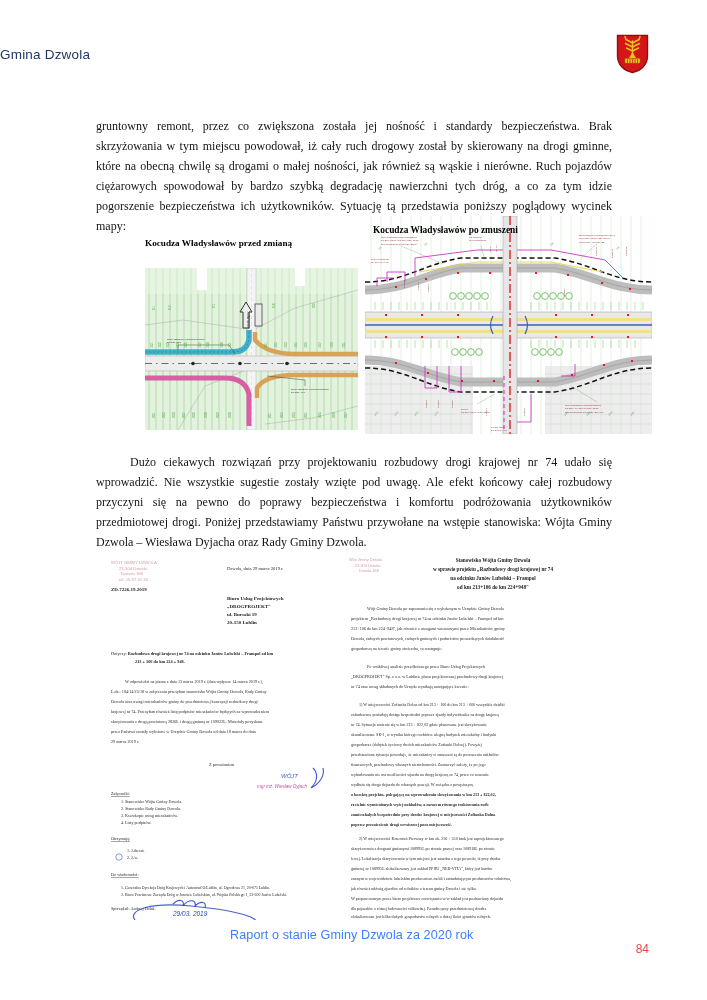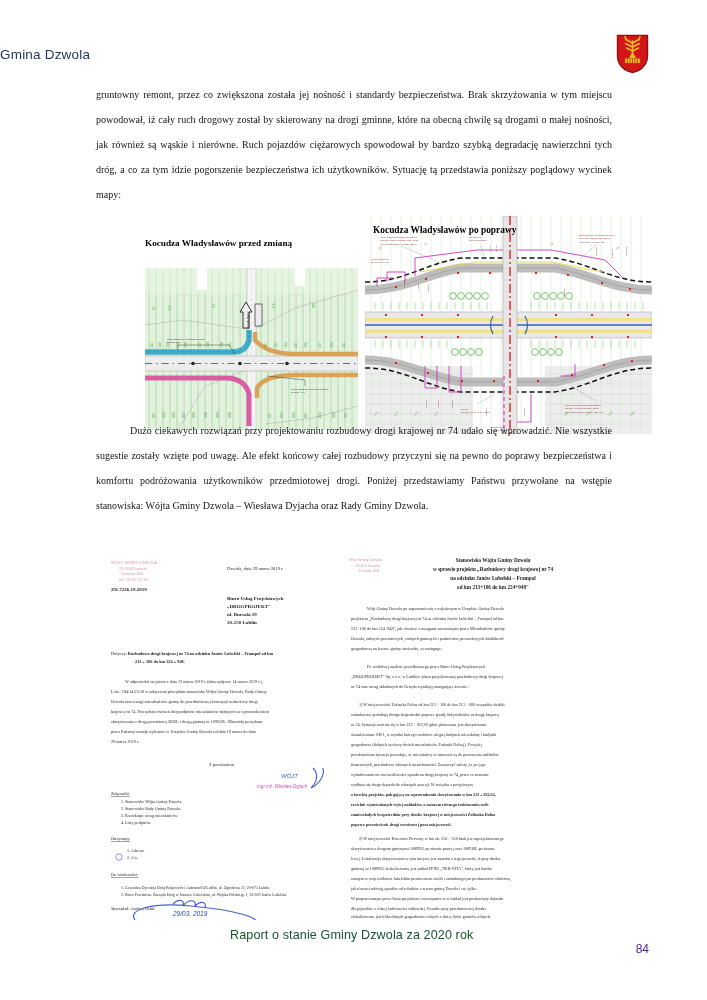--- a/index.html
+++ b/index.html
@@ -18,22 +18,23 @@
   }
   .header-title{
     font-family:"Liberation Sans", sans-serif;
     font-size:13.5px;color:#1f3864;letter-spacing:.2px;margin-right:14px;
   }
   .crest{width:33px;height:40px;display:block;}
 
   
   .textblock{
     position:absolute;left:96px;width:516px;
-    text-align:justify;font-size:10px;line-height:25px;
+    text-align:justify;font-size:12px;line-height:20px;
     color:#141414;
+    margin-top:34px;
   }
   #para1{top:82px;}
   #para2{top:418px;}
   .indent{display:inline-block;width:34px;}
 
   
   .maps{position:absolute;left:96px;top:200px;width:516px;height:222px;}
   .map-fig{position:absolute;}
   .map-title{
     font-family:"Liberation Serif", serif;font-weight:bold;
@@ -57,26 +58,26 @@
     position:absolute;background:#ffffff;overflow:hidden;
   }
   #scan-left{left:105px;top:552px;width:248px;height:368px;}
   #scan-right{left:345px;top:552px;width:258px;height:368px;}
   .scan svg{display:block;}
 
   
   .footer-title{
     position:absolute;left:230px;top:928px;
     font-family:"Liberation Sans", sans-serif;
-    font-size:12.6px;color:#14532d;letter-spacing:.1px;
+    font-size:12.6px;color:#3b82f6;letter-spacing:.1px;
   }
   .footer-page{
     position:absolute;right:58px;top:942px;
     font-family:"Liberation Sans", sans-serif;
-    font-size:12px;color:#4c1d95;
+    font-size:12px;color:#ef4444;
   }
 </style>
 </head>
 <body>
 
 <div class="page">
 
   <div class="header">
     <span class="header-title">Gmina Dzwola</span>
     <span>
@@ -237,21 +238,21 @@
           <text x="10" y="42" transform="rotate(-90 10 42)">911</text>
           <text x="26" y="42" transform="rotate(-90 26 42)">912</text>
           <text x="70" y="40" transform="rotate(-90 70 40)">914</text>
           <text x="130" y="40" transform="rotate(-90 130 40)">918</text>
           <text x="170" y="40" transform="rotate(-90 170 40)">920</text>
         </g>
       </svg>
     </figure>
 
     <figure class="map-fig" id="map-right">
-      <div class="map-title">Kocudza Władysławów po poprawy</div>
+      <div class="map-title">Kocudza Władysławów po zmuszeni</div>
       <svg class="map-canvas" viewBox="0 0 287 218">
         <rect x="0" y="0" width="287" height="218" fill="#ffffff"></rect>
 
         <g stroke="#9ad08f" stroke-width=".4" opacity=".75">
           <line x1="6" y1="0" x2="6" y2="218"></line>
             <line x1="16" y1="0" x2="16" y2="218"></line>
           <line x1="26" y1="0" x2="26" y2="218"></line>
             <line x1="36" y1="0" x2="36" y2="218"></line>
           <line x1="46" y1="0" x2="46" y2="218"></line>
             <line x1="56" y1="0" x2="56" y2="218"></line>

